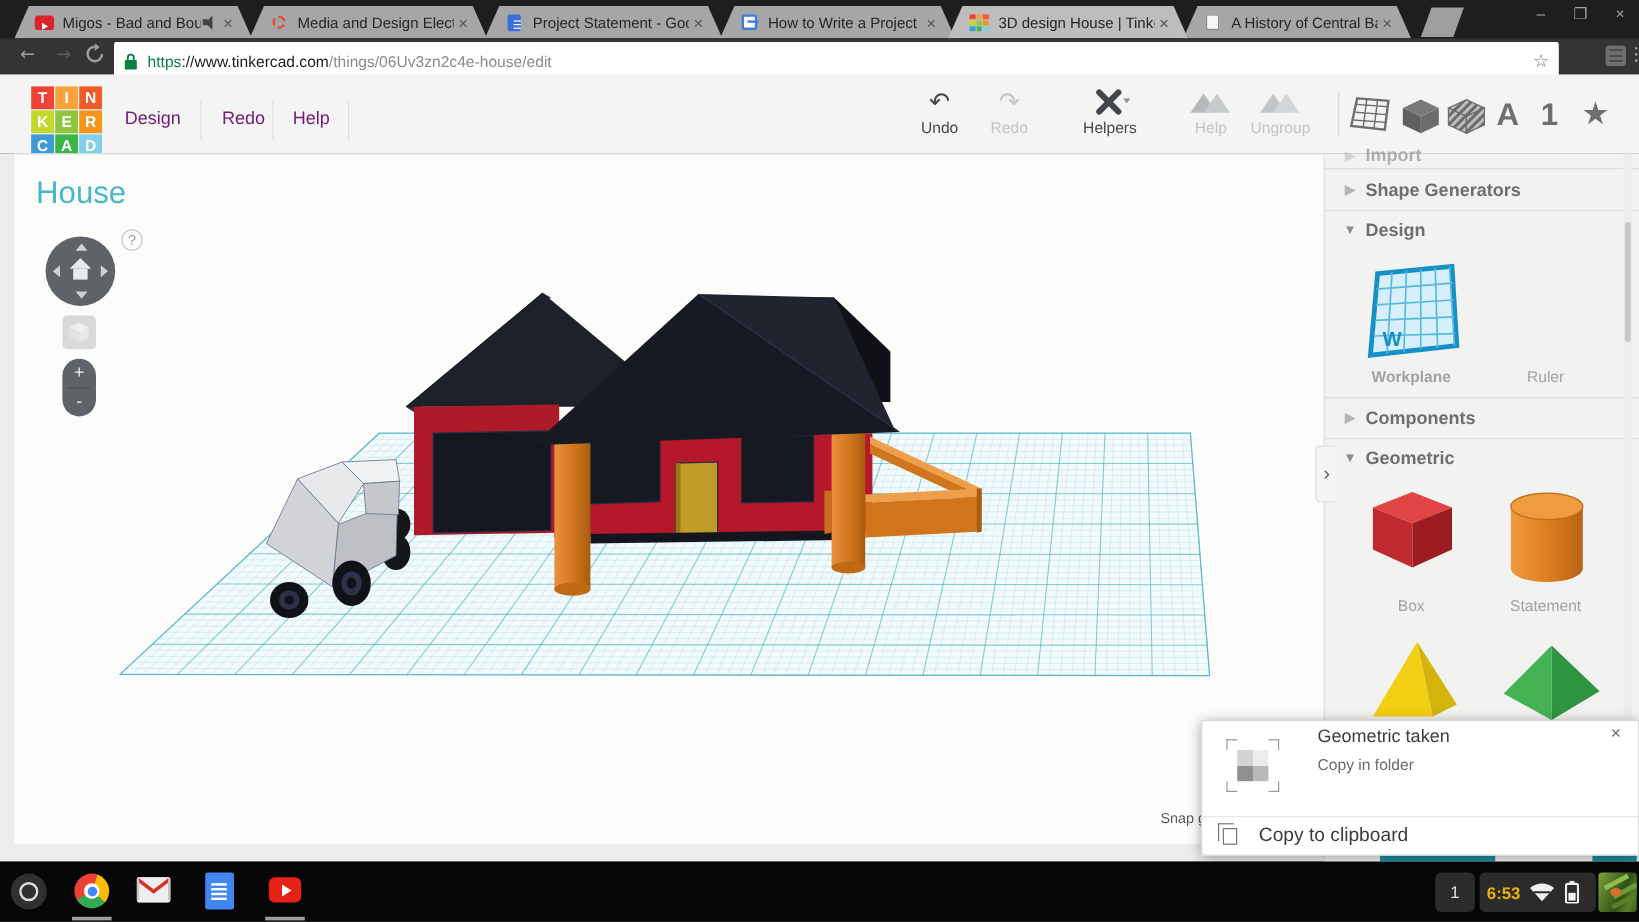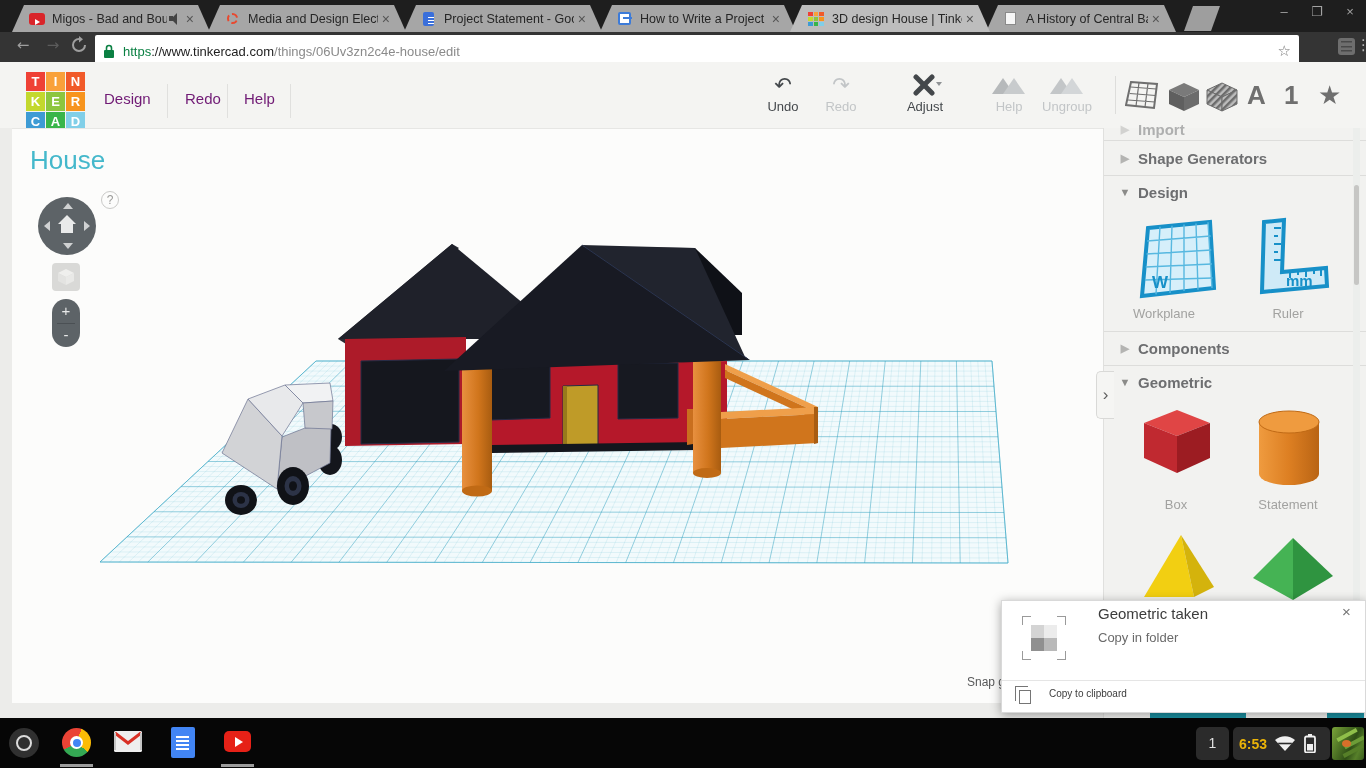--- a/index.html
+++ b/index.html
@@ -115,21 +115,21 @@
   .br.brr{right:0;bottom:0;border-left:none;border-top:none;}
   #notif-thumb .img{position:absolute;left:9px;top:9px;width:26px;height:26px;
      background:conic-gradient(from 0deg at 50% 50%,#ececec 0 90deg,#b9b9b9 0 180deg,#909090 0 270deg,#d4d4d4 0);}
   #notif-title{left:96px;top:4px;font-size:15px;color:#3c3c3c;}
   #notif-link{left:96px;top:29px;font-size:13px;color:#6a6a6a;}
   #notif-close{left:340px;top:2px;font-size:15px;color:#757575;}
   #notif-div{left:0;top:79px;width:100%;height:1px;background:#e5e5e5;}
   #copy-icon{left:17px;top:89px;width:12px;height:14px;border:1.5px solid #757575;background:#fff;}
   #copy-icon:before{content:"";position:absolute;left:-5px;top:-5px;width:12px;height:14px;
      border:1.5px solid #757575;border-right:none;border-bottom:none;}
-  #copy-label{left:47px;top:87px;font-size:10px;color:#3c3c3c;}
+  #copy-label{left:47px;top:87px;font-size:16px;color:#3c3c3c;}
 
   
   #shelf{left:0;top:718px;width:1366px;height:50px;background:#060606;}
   .shelf-ind{position:absolute;top:46px;height:3px;background:#cfcfcf;opacity:.75;}
   #launcher{left:9px;top:10px;width:30px;height:30px;border-radius:50%;background:#303030;}
   #launcher:after{content:"";position:absolute;left:7px;top:7px;width:12px;height:12px;
      border:2.5px solid #dcdcdc;border-radius:50%;}
   #chrome-ic{left:62px;top:10px;width:29px;height:29px;border-radius:50%;
      background:conic-gradient(from -120deg at 50% 50%,#ea4335 0 140deg,#fbbc05 140deg 250deg,#34a853 250deg 360deg);}
   #chrome-ic:before{content:"";position:absolute;left:8px;top:8px;width:13px;height:13px;background:#fff;border-radius:50%;}
@@ -267,21 +267,21 @@
     <div class="tbtn" style="left:895px;top:12px;">
       <div class="ticon">
         <svg width="34" height="22" viewBox="0 0 34 22">
             <g stroke="#43474b" stroke-width="5" stroke-linecap="round">
               <line x1="8" y1="3" x2="24" y2="19"></line>
               <line x1="24" y1="3" x2="8" y2="19"></line>
             </g>
             <path d="M28 8 l6 0 l-3 4 Z" fill="#8e9194"></path>
           </svg>
       </div>
-      <div class="tlabel en">Adjust</div>
+      <div class="tlabel en">Helpers</div>
     </div>
     <div class="tbtn" style="left:979px;top:12px;">
       <div class="ticon"><span class="mountains"><i style="left:0;border-bottom:16px solid #b6b9bb;"></i><i style="left:11px;border-bottom:16px solid #c8cbcd;"></i></span></div>
       <div class="tlabel dis">Help</div>
     </div>
     <div class="tbtn" style="left:1037px;top:12px;">
       <div class="ticon"><span class="mountains"><i style="left:0;border-bottom:16px solid #c3c6c8;"></i><i style="left:11px;border-bottom:16px solid #d3d6d8;"></i></span></div>
       <div class="tlabel dis">Ungroup</div>
     </div>
     <div id="hdr-divider" class="abs"></div>
@@ -572,29 +572,21 @@
     </div>
 
     <div class="abs" style="left:34px;top:88px;">
       <svg width="80" height="88" viewBox="0 0 80 88">
         <polygon points="10,12 72,6 76,72 4,80" fill="#d6effa" stroke="#1790c8" stroke-width="4"></polygon>
         <path d="M22 10.8 L18 78.4 M34 9.7 L32 77 M46 8.5 L46 75 M58 7.4 L60 73.8 M70 6.3 L74 72
                  M9.2 25 L72.7 20 M8.5 38 L73.3 34 M7.7 51 L74 48 M6.9 64 L74.7 62" stroke="#57b8e0" stroke-width="1.4" fill="none"></path>
         <text x="14" y="72" font-size="17" font-weight="bold" fill="#1790c8" font-family="Liberation Sans,sans-serif">W</text>
       </svg>
     </div>
-    <div class="abs" style="left:146px;top:88px;">
-      <svg width="80" height="88" viewBox="0 0 80 88">
-        <polygon points="14,6 34,4 32,56 76,52 77,70 12,76" fill="#cfeaf7" stroke="#1790c8" stroke-width="4"></polygon>
-        <path d="M24 12 L31 12 M24 20 L28 20 M24 28 L31 28 M24 36 L28 36 M24 44 L31 44
-                 M40 56 L40 62 M48 55.5 L48 59 M56 55 L56 61 M64 54.5 L64 58 M71 54 L71 60" stroke="#1790c8" stroke-width="2" fill="none"></path>
-        <text x="36" y="70" font-size="15" font-weight="bold" fill="#1790c8" font-family="Liberation Sans,sans-serif">mm</text>
-      </svg>
-    </div>
-    <div class="shape-label" style="left:10px;top:178px;width:100px;">Workplane</div>
+    <div class="shape-label" style="left:22px;top:178px;width:100px;font-weight:bold;">Workplane</div>
     <div class="shape-label" style="left:134px;top:178px;width:100px;">Ruler</div>
 
     <div class="sb-div" style="top:203px;"></div>
     <div class="sb-sec" style="top:203px;">
       <span class="sb-arrow">▶</span>
       <span>Components</span>
     </div>
     <div class="sb-div" style="top:237px;"></div>
     <div class="sb-sec" style="top:237px;">
       <span class="sb-arrow open">▼</span>

